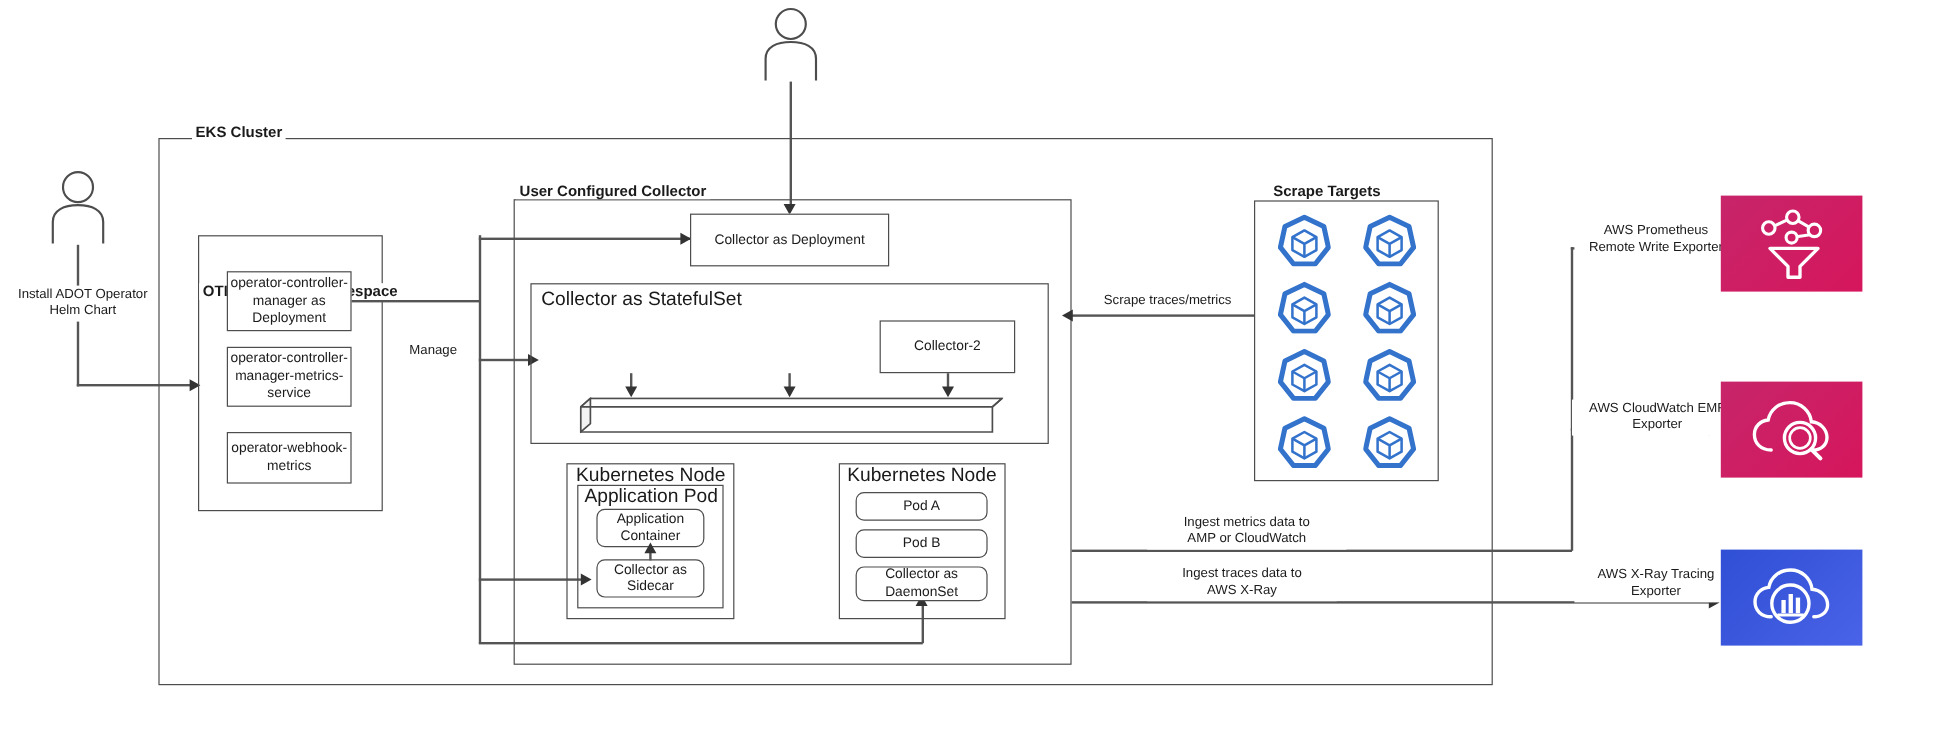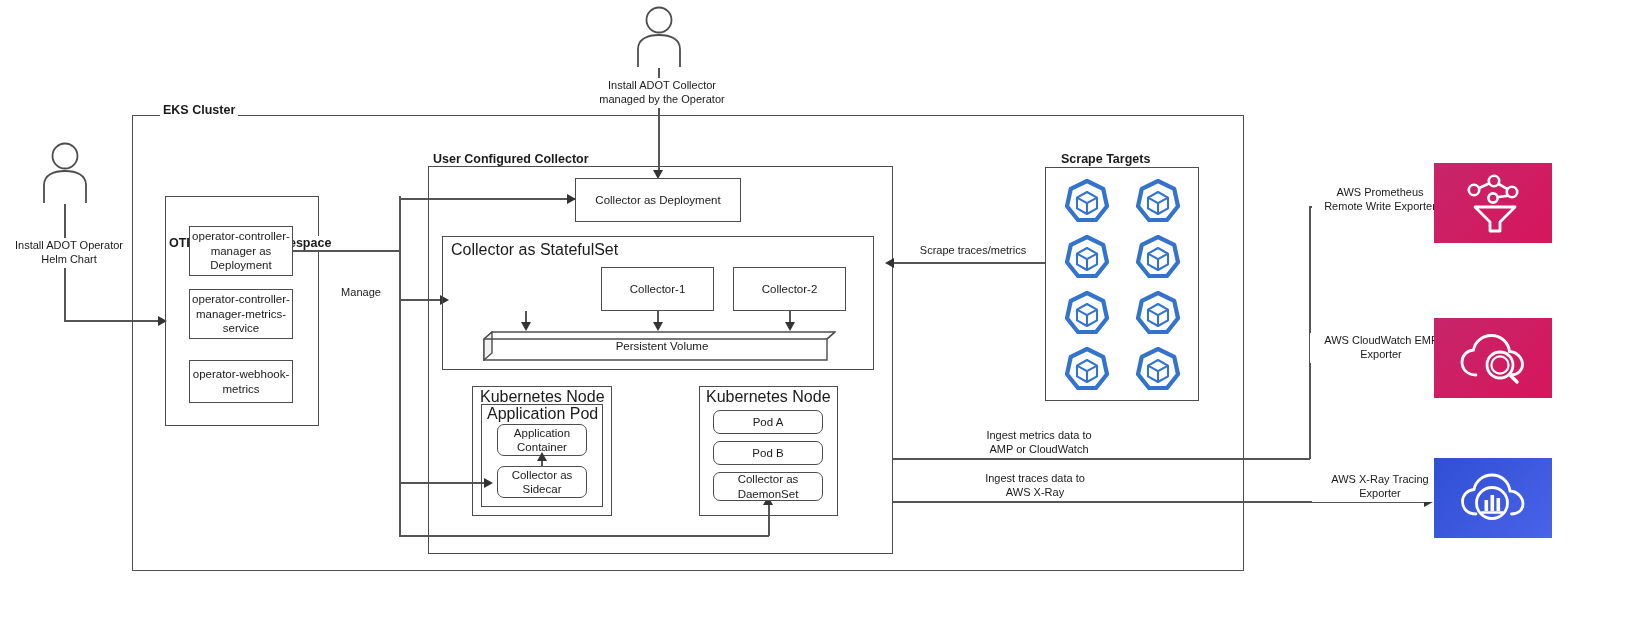--- a/index.html
+++ b/index.html
@@ -61,22 +61,20 @@
 Helm Chart</div>
 
   <div class="actor" style="left:630px;top:6px;">
     <svg width="58" height="62" viewBox="0 0 58 62">
       <circle cx="29" cy="14" r="12.5" fill="#fff" stroke="#4d4d4d" stroke-width="1.8"></circle>
       <path d="M8 61 V43 C8 33 17.5 29 29 29 C40.5 29 50 33 50 43 V61" fill="#fff" stroke="#4d4d4d" stroke-width="1.8"></path>
     </svg>
   </div>
   <div class="ln lnv" style="left:658px;top:68px;height:106px;"></div>
   <div class="arrow ar-d" style="left:653px;top:170px;"></div>
-  <div class="edgelabel" style="left: 588px; top: 78px; width: 142px; white-space: pre-line;">Install ADOT Collector
-managed by the Operator</div>
 
   <div class="grp" style="left:132px;top:115px;width:1112px;height:456px;"></div>
   <div class="grp-label" style="left:160px;top:103px;">EKS Cluster</div>
 
   <div class="grp" style="left:165px;top:196px;width:154px;height:230px;"></div>
   <div class="grp-label" style="left:166px;top:192px;margin-top:44px;">OTEL Operator Namespace</div>
 
   <div class="box boxtext" style="left: 189px; top: 226px; width: 104px; height: 50px; white-space: pre-line;">operator-controller-
 manager as
 Deployment</div>
@@ -105,38 +103,36 @@
   <div class="arrow ar-u" style="left:763px;top:496px;"></div>
 
   <div class="grp" style="left:428px;top:166px;width:465px;height:388px;"></div>
   <div class="grp-label" style="left:430px;top:152px;">User Configured Collector</div>
 
   <div class="box boxtext" style="left: 575px; top: 178px; width: 166px; height: 44px; white-space: pre-line;">Collector as Deployment</div>
 
   <div class="grp" style="left:442px;top:236px;width:432px;height:134px;"></div>
   <div class="sub-label" style="left:448px;top:241px;">Collector as StatefulSet</div>
 
-  <div class="box boxtext" style="left: 601px; top: 267px; width: 113px; height: 44px; white-space: pre-line;">Collector-1</div>
   <div class="box boxtext" style="left: 733px; top: 267px; width: 113px; height: 44px; white-space: pre-line;">Collector-2</div>
 
   <div class="ln lnv" style="left:525px;top:311px;height:15px;"></div>
   <div class="arrow ar-d" style="left:521px;top:322px;"></div>
   <div class="ln lnv" style="left:657px;top:311px;height:15px;"></div>
   <div class="arrow ar-d" style="left:653px;top:322px;"></div>
   <div class="ln lnv" style="left:789px;top:311px;height:15px;"></div>
   <div class="arrow ar-d" style="left:785px;top:322px;"></div>
 
   <div class="pv" style="left:482px;top:331px;">
     <svg width="354" height="30" viewBox="0 0 354 30">
       <path d="M10 1 H353 L345 8 V29 H2 V8 Z" fill="#ffffff" stroke="#4d4d4d" stroke-width="1.4"></path>
       <path d="M10 1 L2 8 V29 L10 22 Z" fill="#f2f2f2" stroke="#4d4d4d" stroke-width="1.4"></path>
       <path d="M353 1 L345 8 H2" fill="none" stroke="#4d4d4d" stroke-width="1.4"></path>
     </svg>
   </div>
-  <div class="boxtext" style="left: 492px; top: 334px; width: 340px; height: 24px; white-space: pre-line;">Persistent Volume</div>
 
   <div class="grp" style="left:472px;top:386px;width:140px;height:130px;"></div>
   <div class="sub-label" style="left:477px;top:388px;">Kubernetes Node</div>
 
   <div class="grp" style="left:481px;top:404px;width:122px;height:103px;"></div>
   <div class="sub-label" style="left:484px;top:405px;">Application Pod</div>
 
   <div class="box boxtext rounded" style="left: 497px; top: 424px; width: 90px; height: 32px; white-space: pre-line;">Application
 Container</div>
   <div class="box boxtext rounded" style="left: 497px; top: 466px; width: 90px; height: 32px; white-space: pre-line;">Collector as

